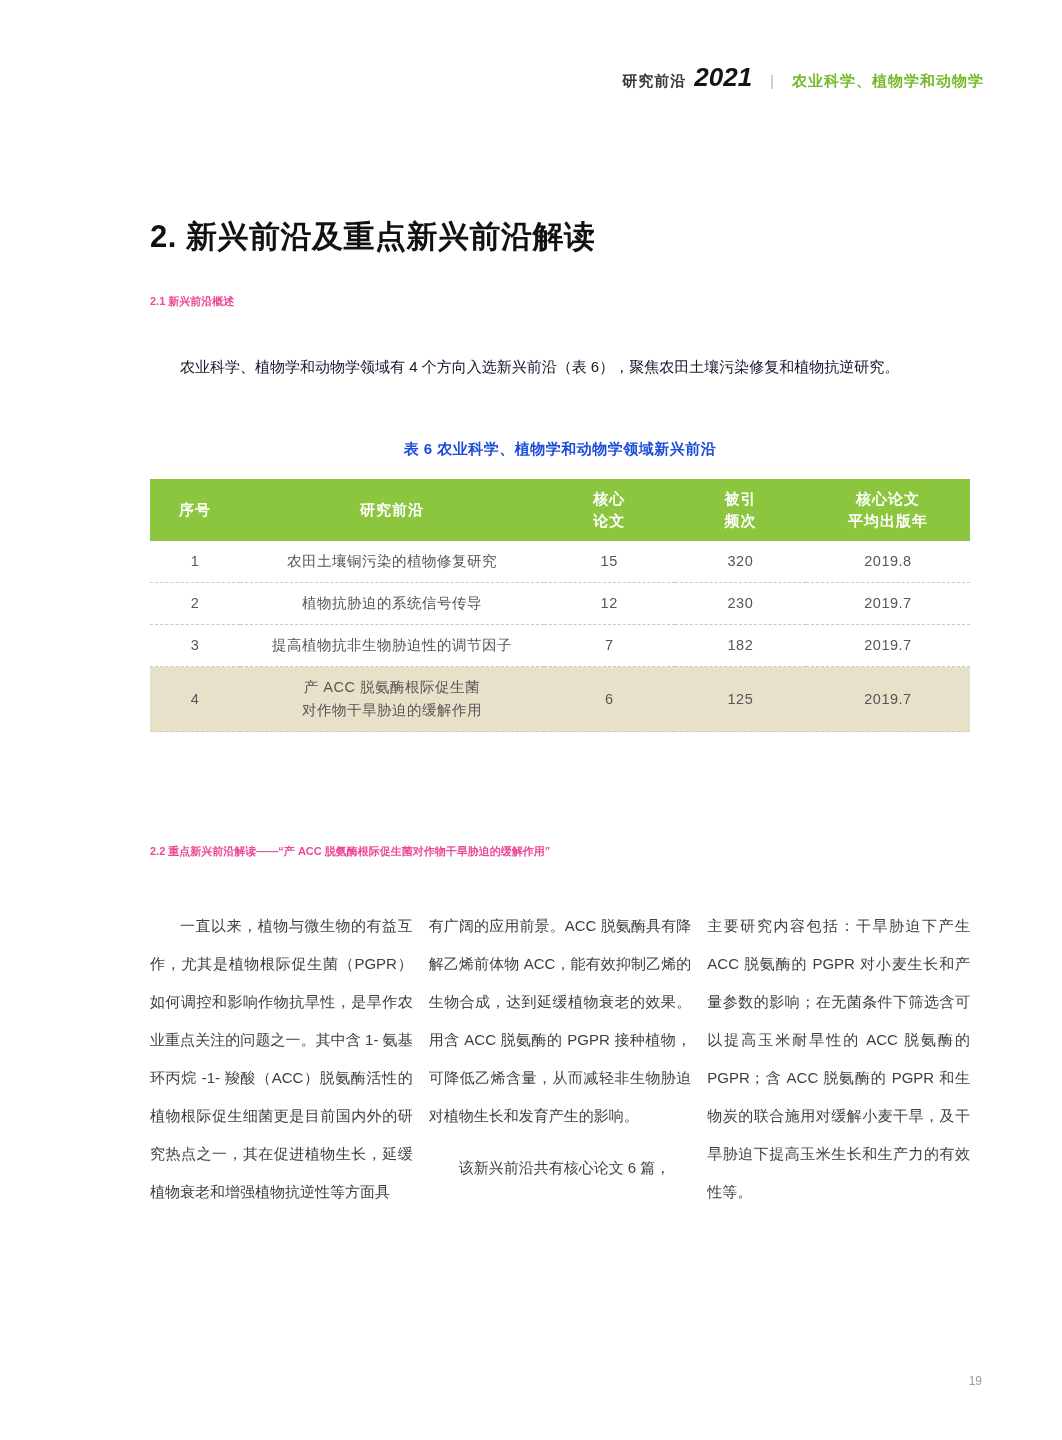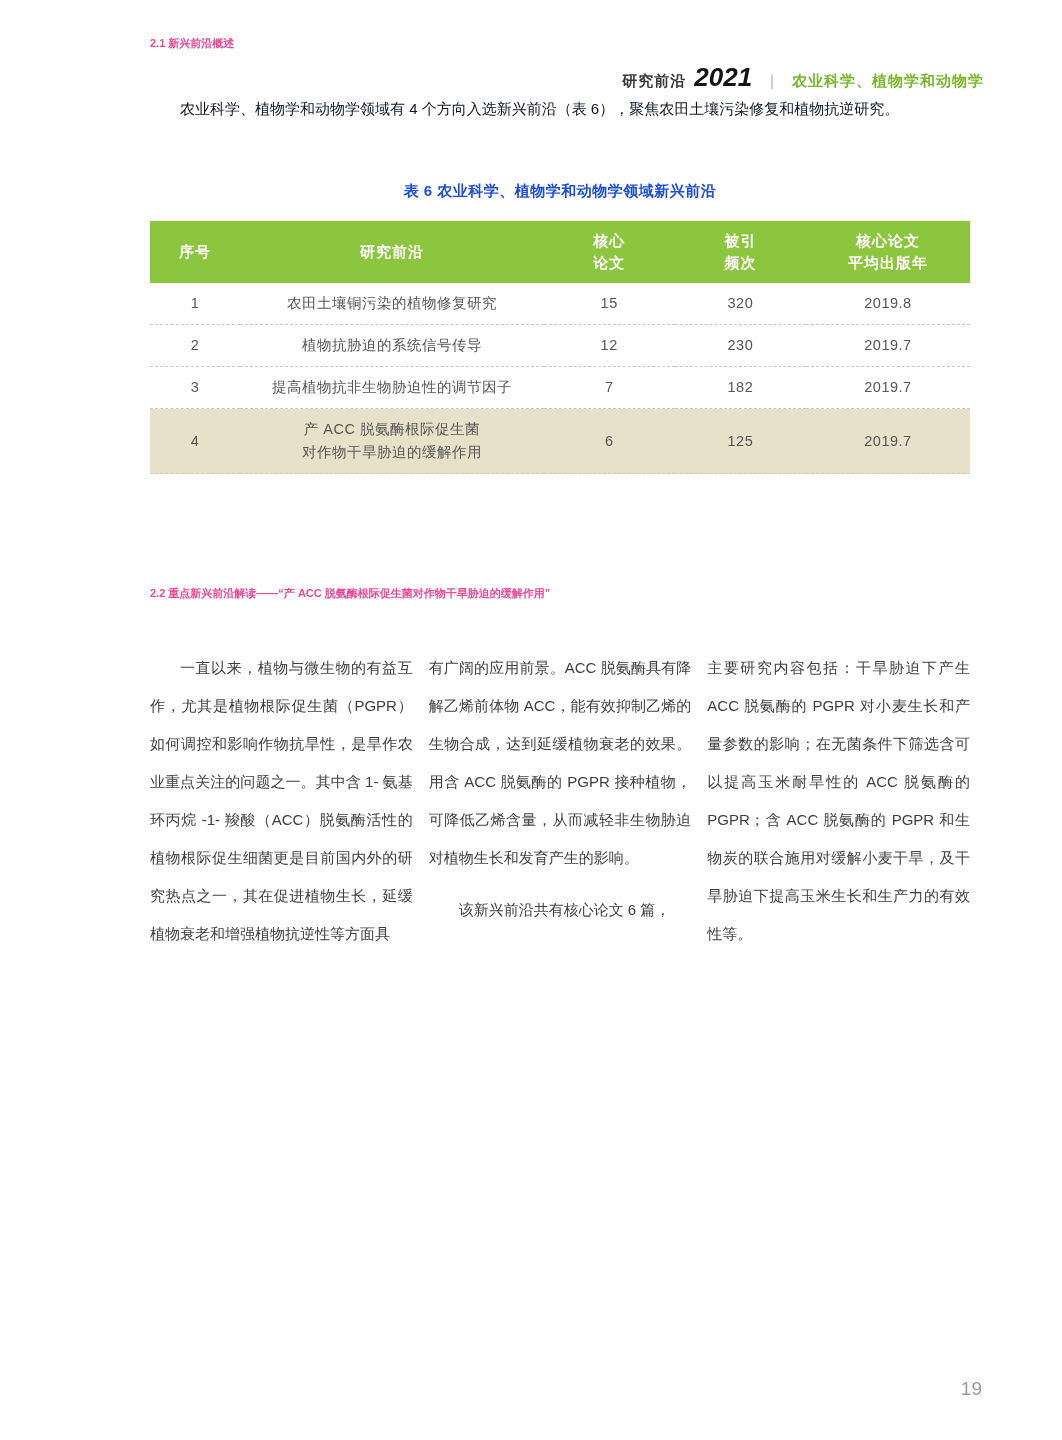--- a/index.html
+++ b/index.html
@@ -112,39 +112,40 @@
     text-align: justify;
     color: #3f3f3f;
   }
   .col p.indent { text-indent: 2em; }
   .col p + p { margin-top: 14px; }
 
   
   .page-number {
     position: absolute;
     right: 80px;
-    bottom: 40px;
-    font-size: 19px;
+    bottom: 52px;
+    font-size: 12px;
     color: #9a9a9a;
   }
 </style>
 </head>
 <body>
 
 <div class="page">
 
   <div class="page-header">
     <span class="brand">研究前沿</span>
     <span class="year">2021</span>
     <span class="sep">|</span>
     <span class="field">农业科学、植物学和动物学</span>
   </div>
 
   <div class="content">
 
+    <h1 class="doc-title">2. 新兴前沿及重点新兴前沿解读</h1>
 
     <h2 class="sec-heading sec-21">2.1 新兴前沿概述</h2>
     <p class="intro-paragraph">农业科学、植物学和动物学领域有 4 个方向入选新兴前沿（表 6），聚焦农田土壤污染修复和植物抗逆研究。</p>
 
     <div class="table-caption">表 6  农业科学、植物学和动物学领域新兴前沿</div>
 
     <table class="fronts-table">
       <colgroup>
         <col style="width:11%">
         <col style="width:37%">

